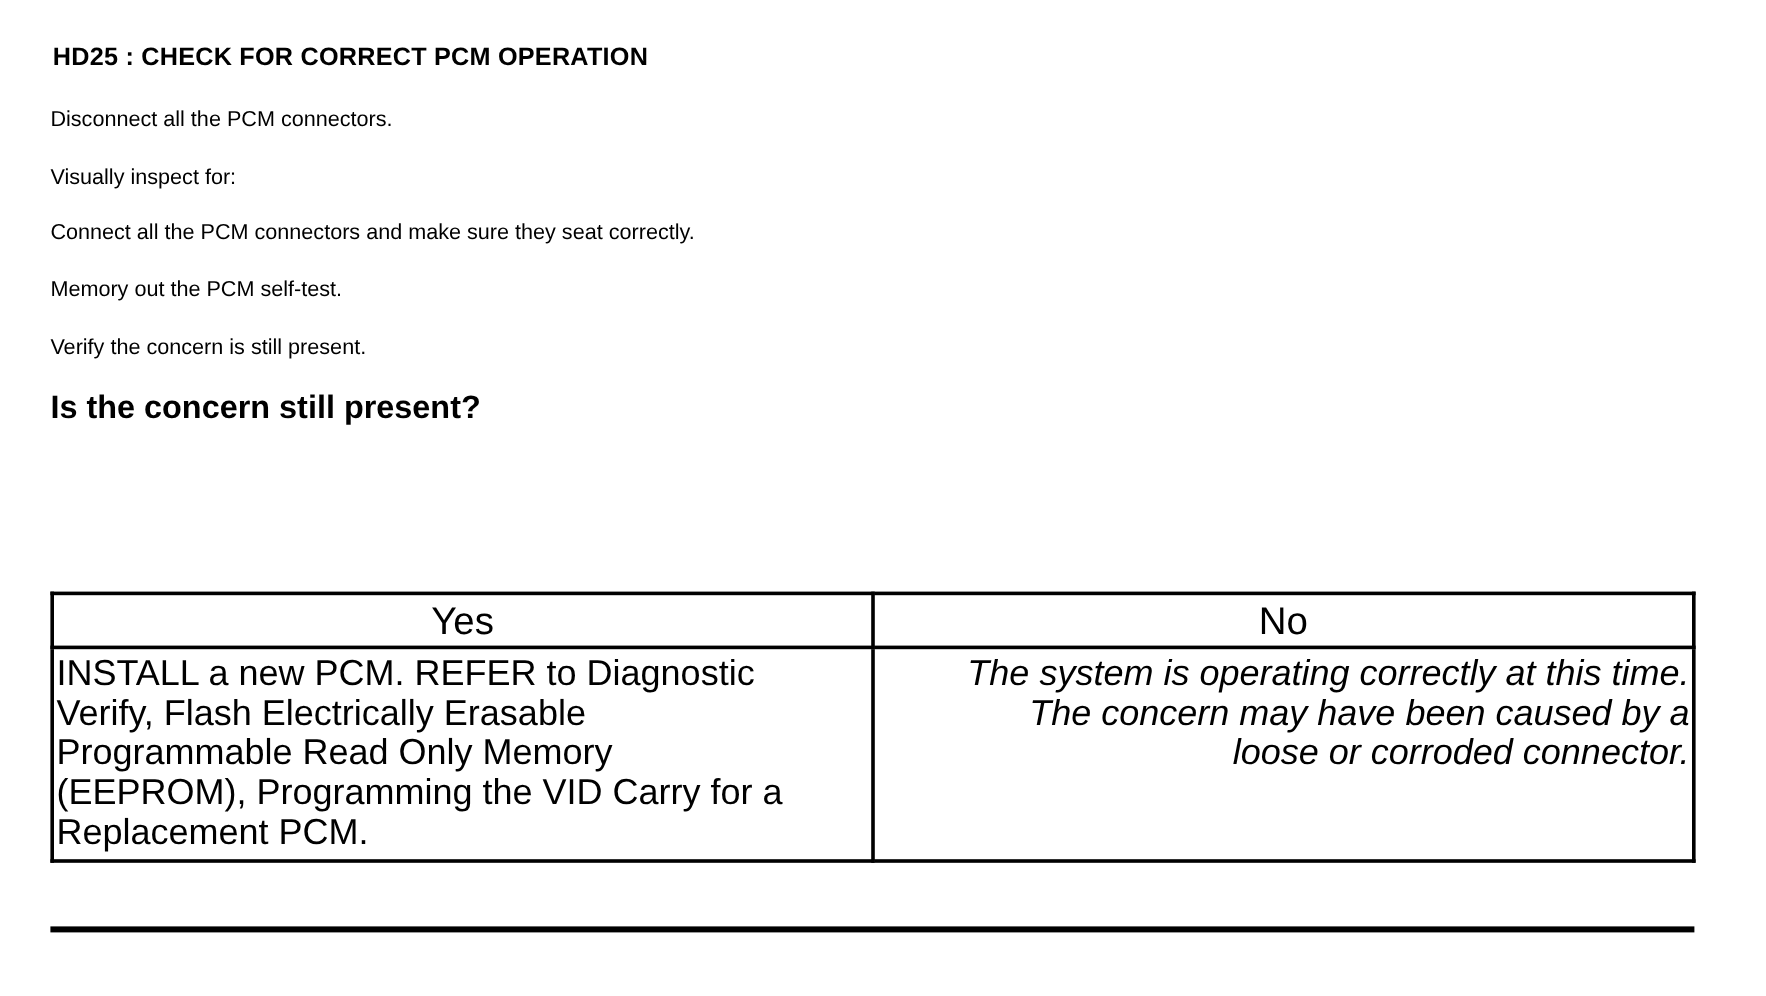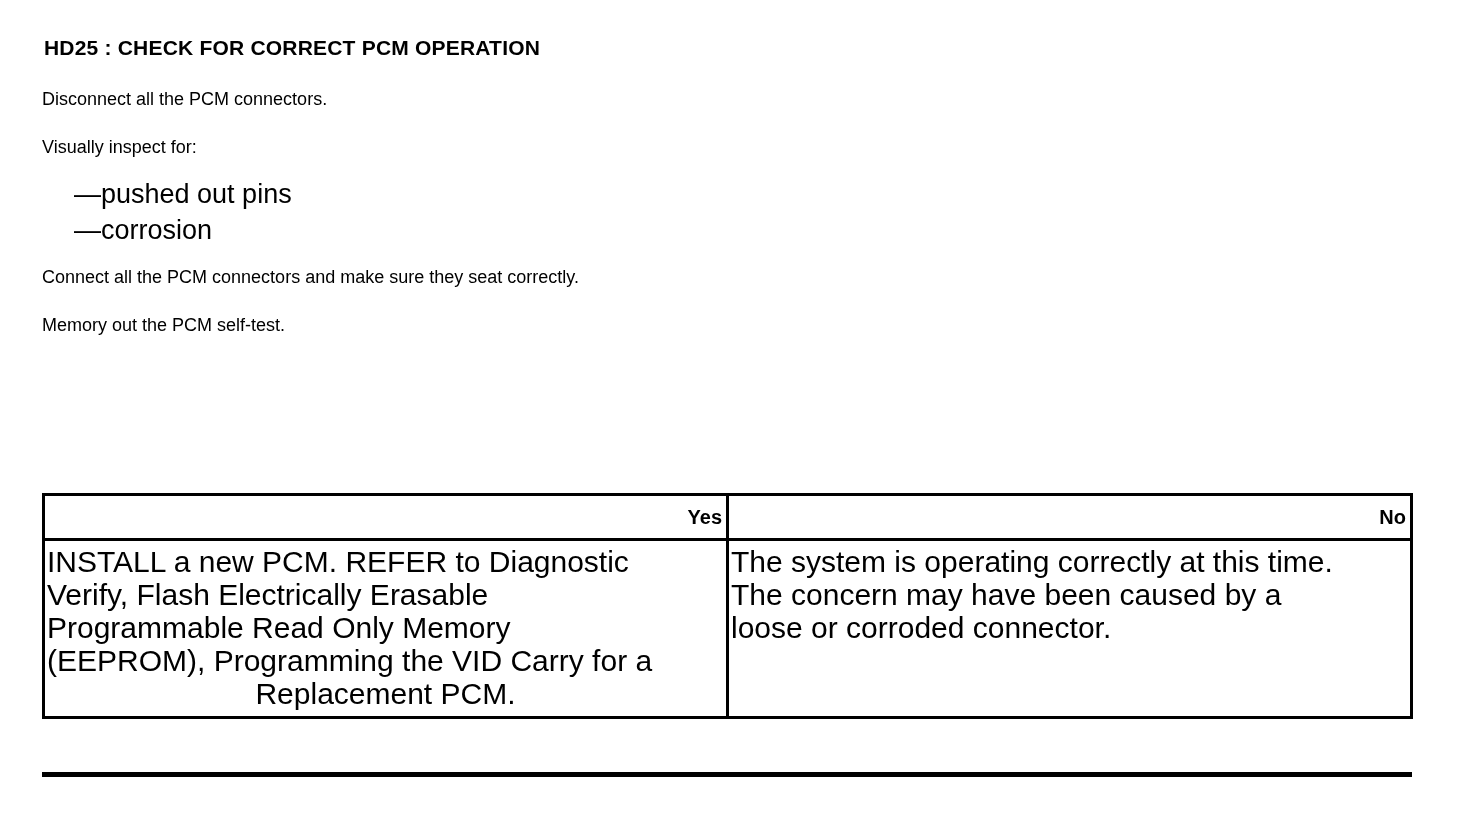--- a/index.html
+++ b/index.html
@@ -70,71 +70,70 @@
     border-collapse: collapse;
     table-layout: fixed;
   }
   .result-table th,
   .result-table td {
     border: 3px solid #000000;
     vertical-align: top;
     padding: 0;
   }
   .result-table th {
-    font-size: 20px;
-    font-weight: bold;
-    text-align: right;
+    font-size: 32px;
+    font-weight: normal;
+    text-align: center;
     height: 42px;
     line-height: 42px;
     padding: 0 4px;
   }
   .result-table td {
     font-size: 30px;
     line-height: 33px;
     padding: 4px 2px 6px 2px;
   }
   .col-yes { width: 684px; }
   .col-no  { width: 684px; }
   .cell-yes {
     text-align: left;
   }
   .cell-yes .last-line {
     display: block;
-    text-align: center;
+    text-align: left;
   }
   .cell-no {
-    text-align: left;
+    text-align: right;
     padding-left: 6px;
     padding-top: 44px;
+    font-style: italic;
   }
   .bottom-rule {
     position: absolute;
     left: 42px;
     top: 772px;
     width: 1370px;
     height: 5px;
     background: #000000;
   }
 </style>
 </head>
 <body>
 
 <div class="page">
 
   <div class="section-title">HD25 : CHECK FOR CORRECT PCM OPERATION</div>
 
   <div class="steps">
     <div class="step">Disconnect all the PCM connectors.</div>
     <div class="step tight">Visually inspect for:</div>
-    <div class="sub-list">
-      <div class="sub-item">—pushed out pins</div>
-      <div class="sub-item">—corrosion</div>
-    </div>
     <div class="step">Connect all the PCM connectors and make sure they seat correctly.</div>
     <div class="step">Memory out the PCM self-test.</div>
+    <div class="step">Verify the concern is still present.</div>
+    <div class="question">Is the concern still present?</div>
   </div>
 
   <table class="result-table">
     <colgroup>
       <col class="col-yes">
       <col class="col-no">
     </colgroup>
     <thead>
       <tr>
         <th>Yes</th>

